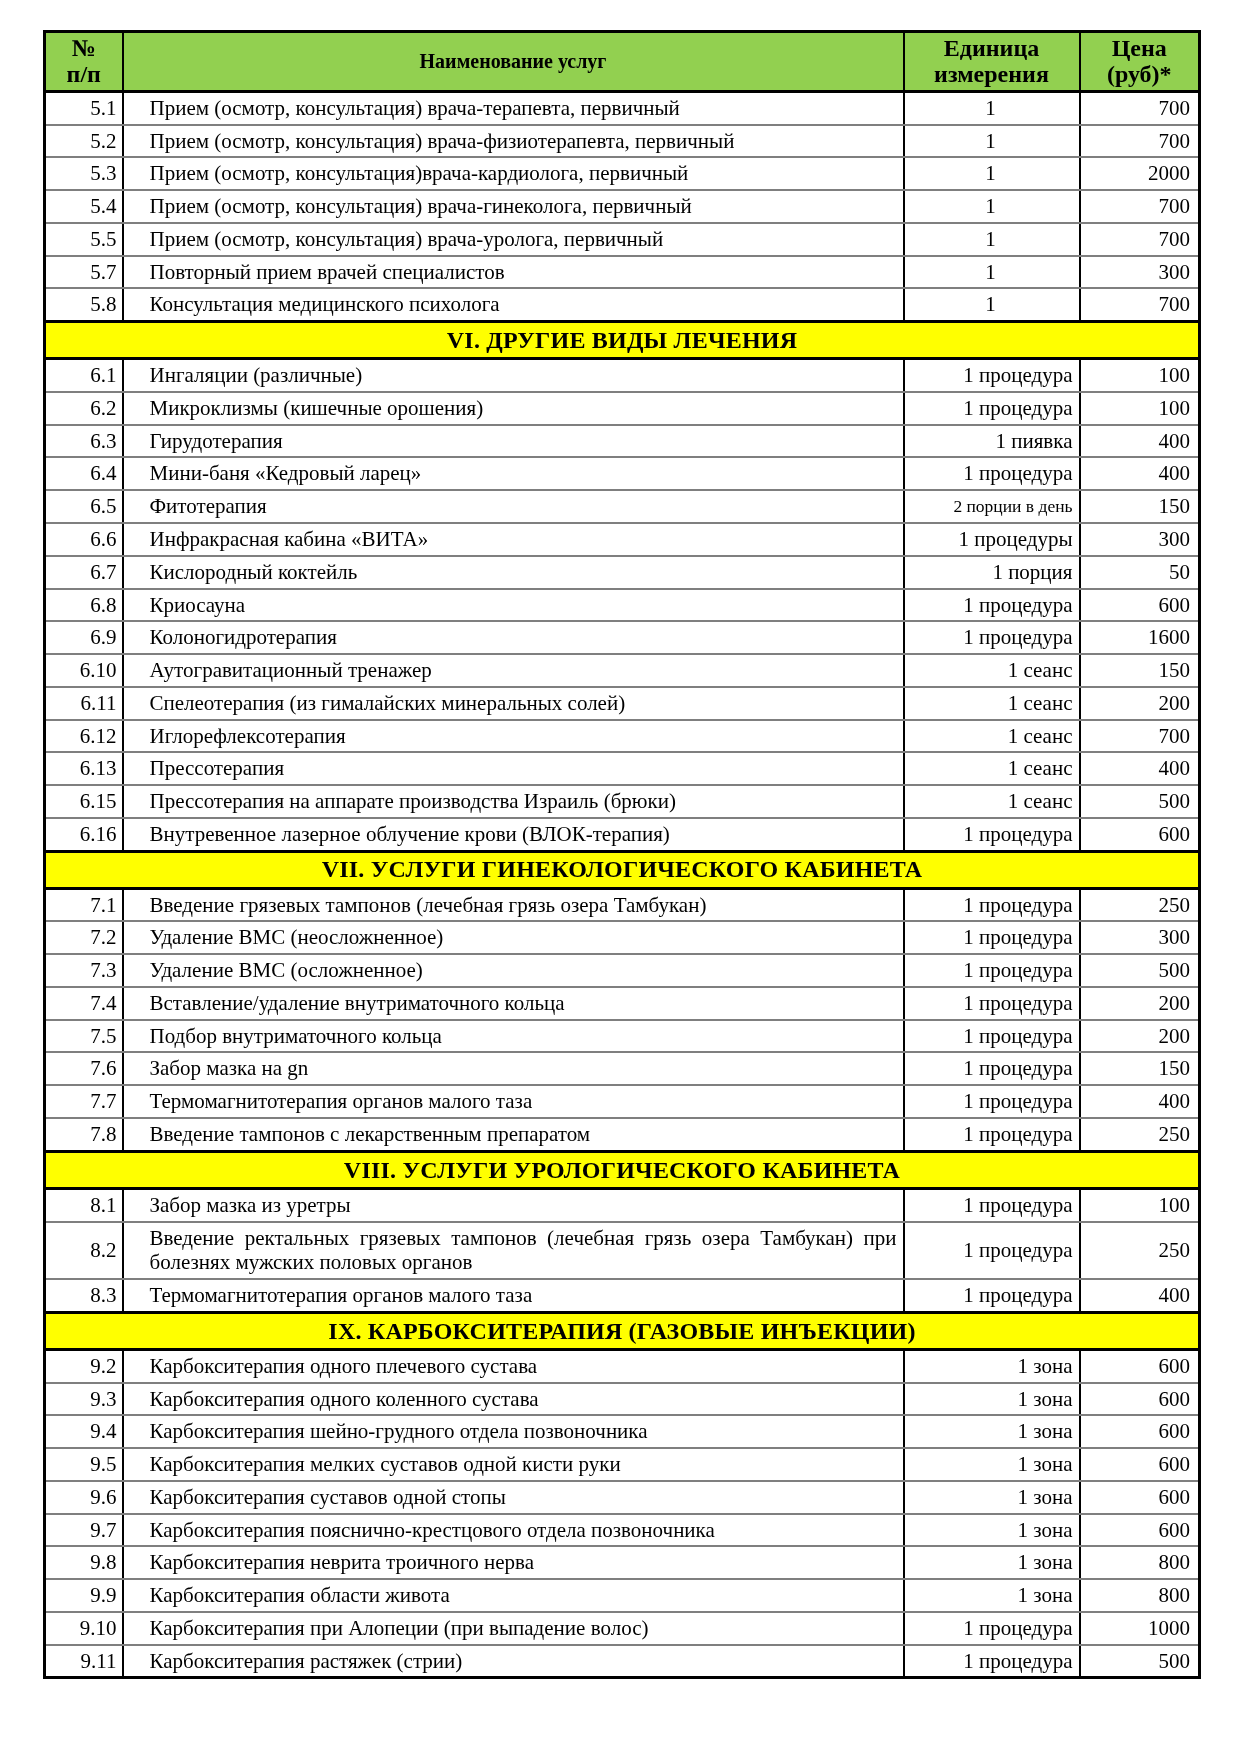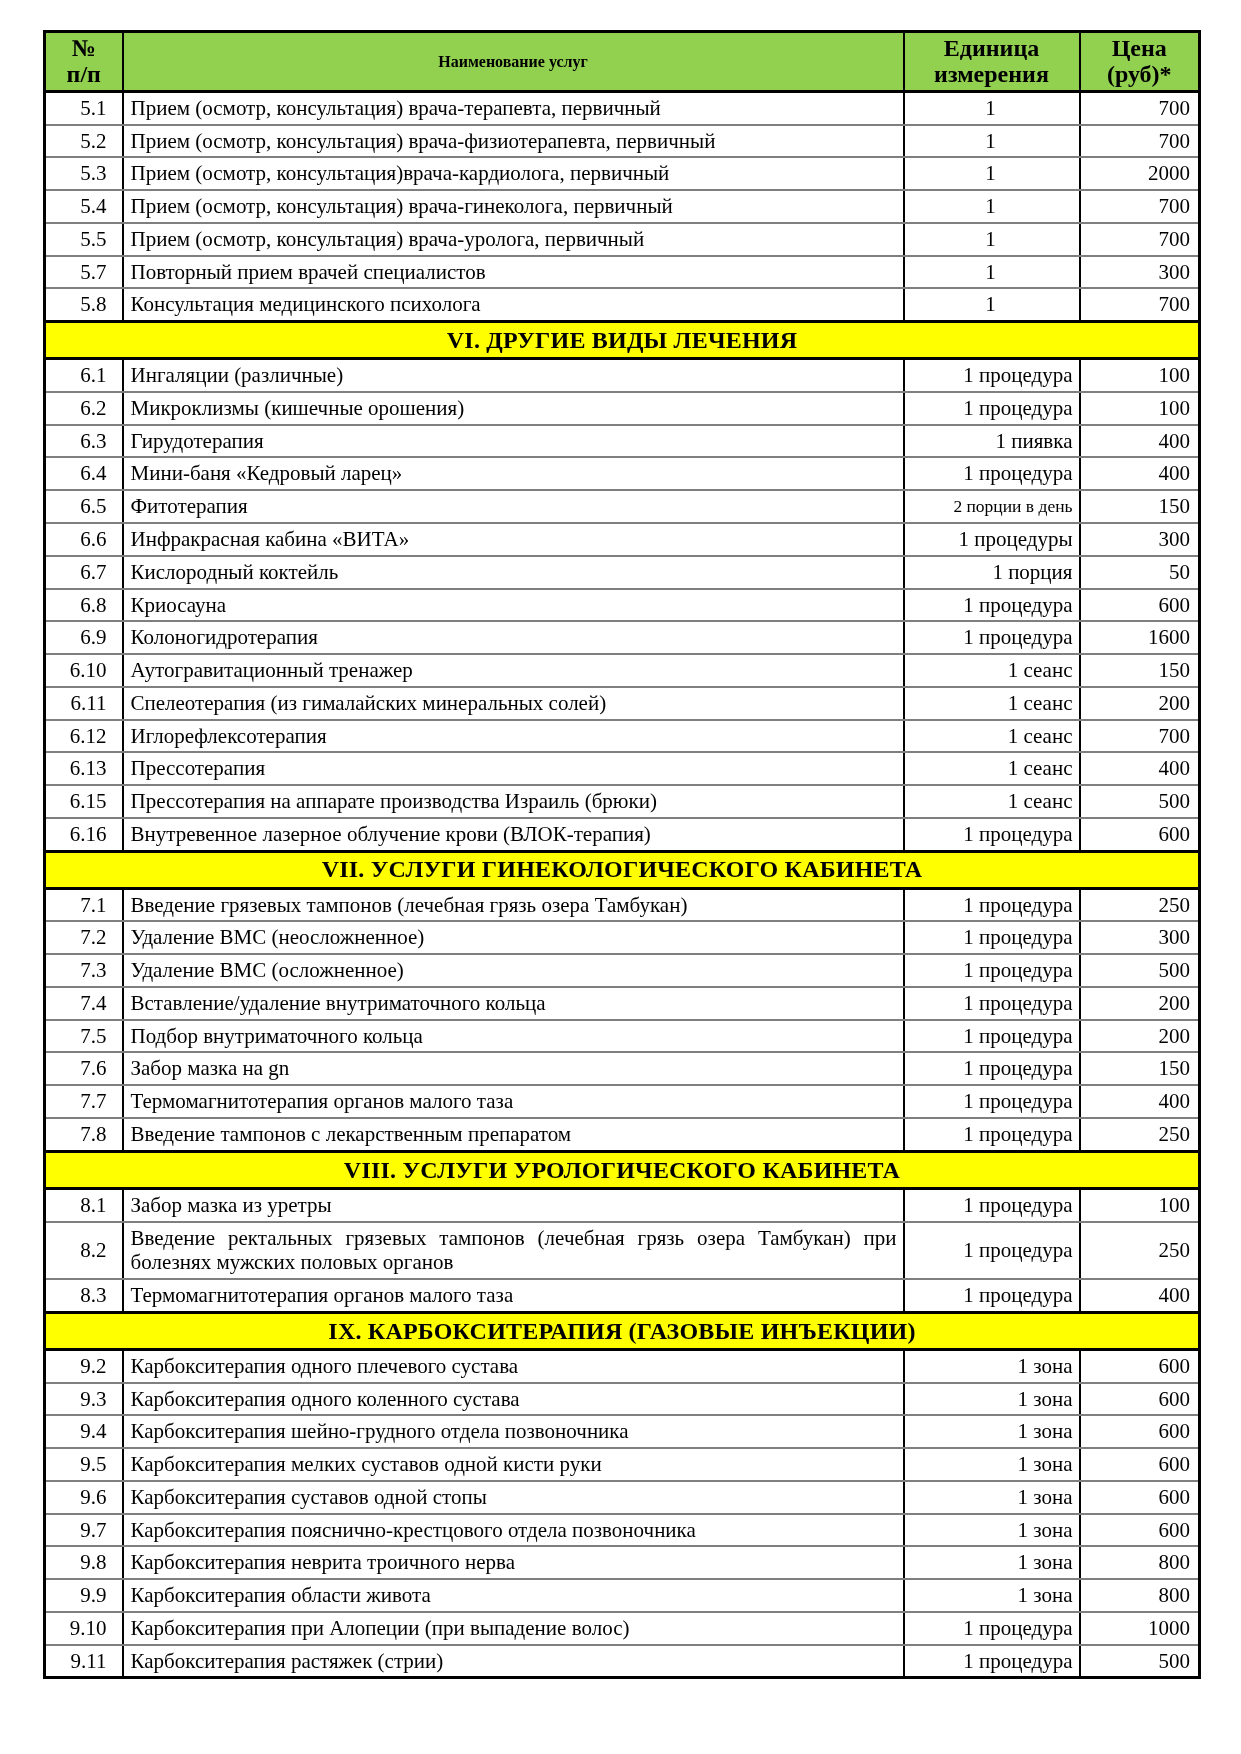--- a/index.html
+++ b/index.html
@@ -37,37 +37,37 @@
     border-bottom: 3px solid var(--border-dark);
     font-weight: bold;
     text-align: center;
     vertical-align: middle;
     height: 58px;
     font-size: 24px;
     line-height: 1.1;
     white-space: pre-line;
     padding: 2px 4px;
   }
-  thead th.h-name { font-size: 16px; }
+  thead th.h-name { font-size: 20px; }
 
   
   tbody td {
     border-left: 2px solid var(--border-dark);
     border-right: 2px solid var(--border-dark);
     border-top: 2px solid var(--row-line);
     border-bottom: 2px solid var(--row-line);
     height: 30px;
     font-size: 21px;
     line-height: 1.18;
     padding: 3px 6px 3px 6px;
     vertical-align: middle;
     overflow: hidden;
   }
-  td.c-num   { text-align: right; padding-right: 15px; }
-  td.c-name  { text-align: left;  padding-left: 7px; }
+  td.c-num   { text-align: right; padding-right: 5px; }
+  td.c-name  { text-align: left;  padding-left: 26px; }
   td.c-name.u-justify { text-align: justify; }
   td.c-unit  { text-align: right;  padding-left: 29px; }
   td.c-unit.u-center { text-align: center; padding-left: 4px; }
   td.c-unit.u-small  { font-size: 17.5px; }
   td.c-price { text-align: right; padding-right: 8px; }
 
   
   tr.section td.c-section {
     background: var(--section-bg);
     border: 3px solid var(--border-dark);

